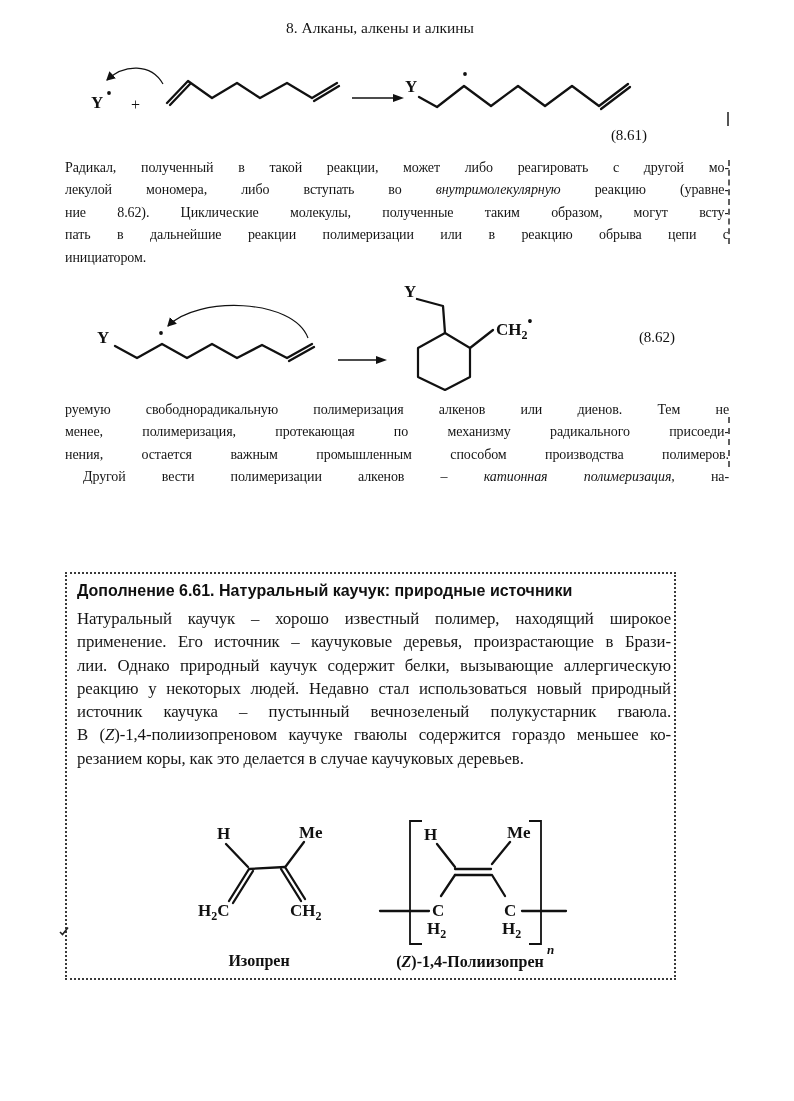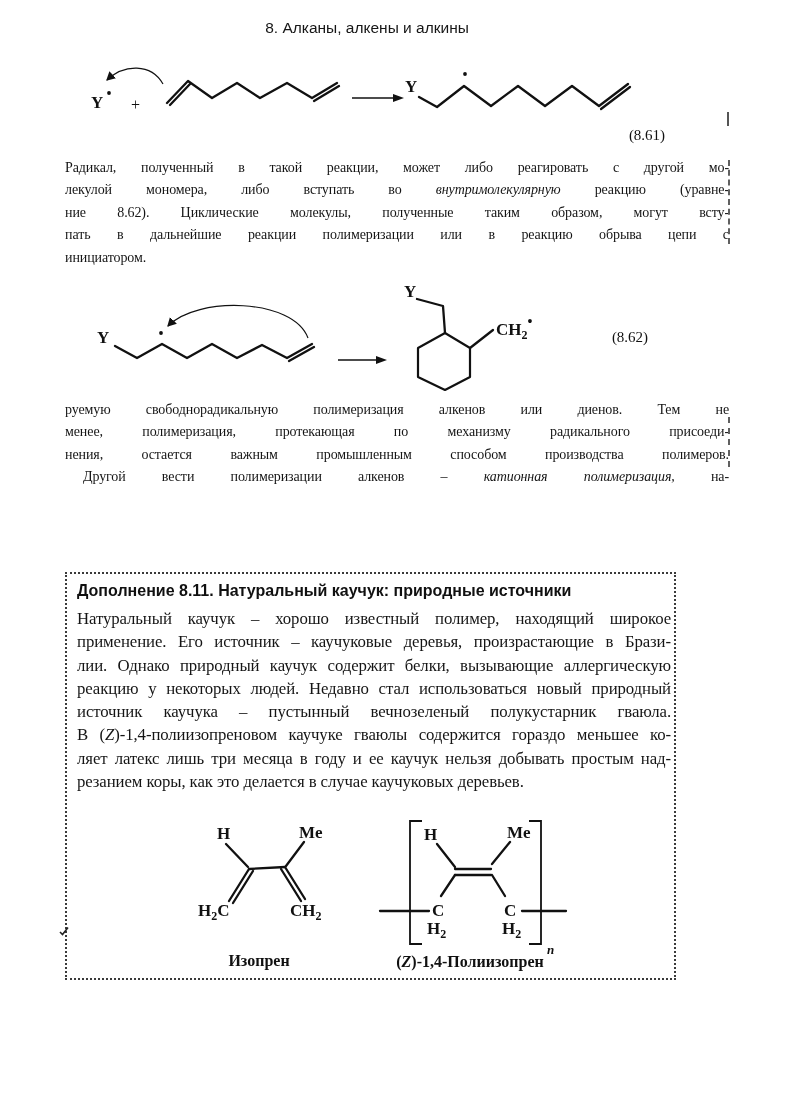--- a/index.html
+++ b/index.html
@@ -1,19 +1,19 @@
 <!DOCTYPE html>
 <html><head>
 <meta charset="utf-8">
 <style>
   html,body{margin:0;padding:0;background:#fff;}
   .page{position:relative;width:794px;height:1101px;background:#fff;overflow:hidden;
         font-family:"Liberation Serif",serif;color:#111;}
-  .header{position:absolute;left:0;top:19px;width:734px;text-align:center;
-          font-family:Liberation Sans, sans-serif;font-size:15.5px;color:#161616;}
+  .header{position:absolute;left:13px;top:19px;width:734px;text-align:center;
+          font-family:Liberation Serif, serif;font-size:15.5px;color:#161616;}
   .scheme{position:absolute;}
   .s61{left:55px;top:58px;}
   .s62{left:55px;top:282px;}
   .bd{fill:none;stroke:#111;stroke-width:2.3;stroke-linecap:round;stroke-linejoin:round;}
   .thin{fill:none;stroke:#111;stroke-width:1.3;}
   .arrc{fill:none;stroke:#111;stroke-width:1.2;}
   .ring{fill:none;stroke:#111;stroke-width:2.2;stroke-linejoin:round;}
   .brk{fill:none;stroke:#111;stroke-width:1.8;}
   .dot{fill:#111;}
   .atm{font-family:"Liberation Serif",serif;font-weight:700;font-size:17px;fill:#111;}
@@ -69,21 +69,21 @@
       <line class="thin" x1="297" y1="40" x2="339" y2="40"></line>
       <polygon points="338,36 349,40 338,44" fill="#111"></polygon>
     </g>
     <text class="atm" x="350" y="34">Y</text>
     <g>
       <path class="bd" d="M364 39 L382 49 L409 28 L436 48 L463 28 L490 48 L517 28 L544 48 L573 26"></path>
       <path class="bd" d="M546 51 L575 29"></path>
       <circle class="dot" cx="410" cy="16" r="1.9"></circle>
     </g>
   </svg>
-  <div class="eqnum" style="left:620px;top:127px;">(8.61)</div>
+  <div class="eqnum" style="left:602px;top:127px;">(8.61)</div>
 
   <div class="para p1">
       <div class="tline jst"><span>Радикал, полученный в такой реакции, может либо реагировать с другой мо-</span></div>
       <div class="tline jst"><span>лекулой мономера, либо вступать во </span><em>внутримолекулярную</em><span> реакцию (уравне-</span></div>
       <div class="tline jst"><span>ние 8.62). Циклические молекулы, полученные таким образом, могут всту-</span></div>
       <div class="tline jst"><span>пать в дальнейшие реакции полимеризации или в реакцию обрыва цепи с</span></div>
       <div class="tline"><span>инициатором.</span></div>
     </div>
 
   <svg class="scheme s62" width="690" height="118" viewBox="0 0 690 118">
@@ -104,39 +104,38 @@
       <polygon points="321,74 332,78 321,82" fill="#111"></polygon>
     </g>
     <text class="atm" x="349" y="15">Y</text>
     <g>
       <path class="bd" d="M362 17 L388 24 L390 51"></path>
       <polygon class="ring" points="390,51 415,66 415,95 390,108 363,95 363,66"></polygon>
       <path class="bd" d="M415 66 L438 48"></path>
     </g>
     <text class="atm" x="441" y="53"><tspan>CH</tspan><tspan class="sub" dy="4">2</tspan><tspan class="supdot" dy="-13">•</tspan></text>
   </svg>
-  <div class="eqnum" style="left:603px;top:329px;font-family:Liberation Serif, serif;">(8.62)</div>
+  <div class="eqnum" style="left:630px;top:329px;font-family:Liberation Serif, serif;">(8.62)</div>
 
   <div class="para p2">
       <div class="tline jst"><span>руемую свободнорадикальную полимеризация алкенов или диенов. Тем не</span></div>
       <div class="tline jst"><span>менее, полимеризация, протекающая по механизму радикального присоеди-</span></div>
       <div class="tline jst"><span>нения, остается важным промышленным способом производства полимеров.</span></div>
       <div class="tline jst ind"><span>Другой вести полимеризации алкенов – </span><em>катионная полимеризация,</em><span> на-</span></div>
     </div>
 
   <div class="suppbox">
-    <div class="box-title">Дополнение 8.11. Натуральный каучук: природные источники</div>
+    <div class="box-title">Дополнение 6.61. Натуральный каучук: природные источники</div>
     <div class="box-text">
         <div class="tline jst"><span>Натуральный каучук – хорошо известный полимер, находящий широкое</span></div>
         <div class="tline jst"><span>применение. Его источник – каучуковые деревья, произрастающие в Брази-</span></div>
         <div class="tline jst"><span>лии. Однако природный каучук содержит белки, вызывающие аллергическую</span></div>
         <div class="tline jst"><span>реакцию у некоторых людей. Недавно стал использоваться новый природный</span></div>
         <div class="tline jst"><span>источник каучука – пустынный вечнозеленый полукустарник гваюла.</span></div>
         <div class="tline jst"><span>В (</span><em>Z</em><span>)-1,4-полиизопреновом каучуке гваюлы содержится гораздо меньшее ко-</span></div>
-        <div class="tline jst"><span>ляет латекс лишь три месяца в году и ее каучук нельзя добывать простым над-</span></div>
         <div class="tline"><span>резанием коры, как это делается в случае каучуковых деревьев.</span></div>
       </div>
 
     <svg class="structs" width="450" height="165" viewBox="0 0 450 165">
 
       <g>
         <text class="atm" x="65" y="25">H</text>
         <text class="atm" x="147" y="24">Me</text>
         <path class="bd" d="M74 30 L96 53"></path>
         <path class="bd" d="M152 28 L134 52"></path>

